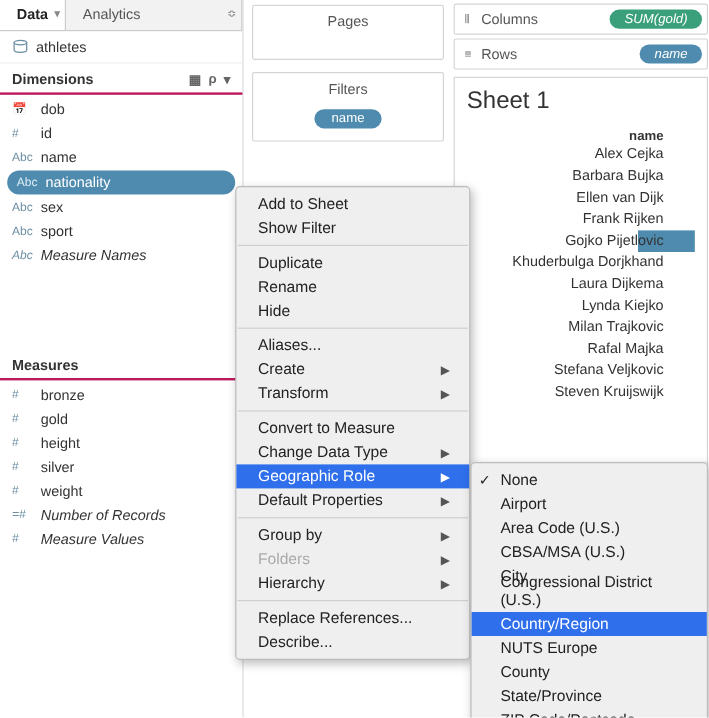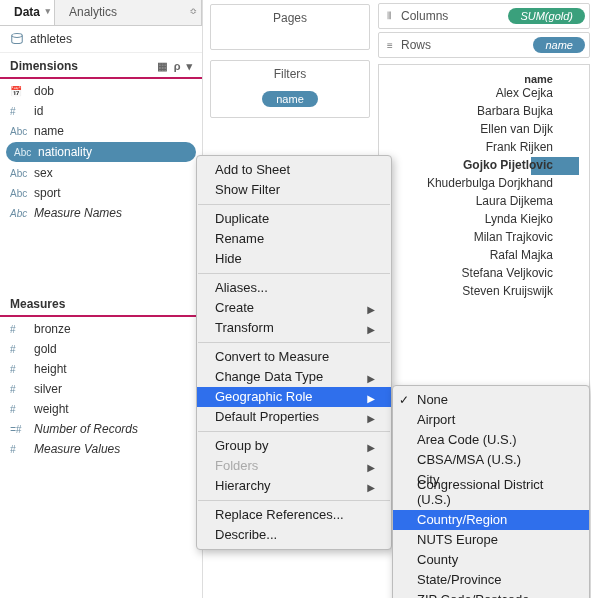--- a/index.html
+++ b/index.html
@@ -140,21 +140,20 @@
   .col-header { text-align: right; font-weight:bold; font-size:11px; padding-right: 26px; }
   .name-row {
     text-align: right;
     padding: 1px 26px 1px 0;
     font-size: 12px;
     color:#333;
     height: 18px;
   }
   .name-row.hl {
     background: linear-gradient(to right, transparent 0, transparent 75%, #4e8bae 75%, #4e8bae 100%);
-    font-weight: bold;
   }
   
   
   .ctx {
     position: absolute;
     background: #efefef;
     border: 1px solid #bcbcbc;
     border-radius: 4px;
     box-shadow: 2px 3px 8px rgba(0,0,0,0.25);
     padding: 4px 0;
@@ -295,20 +294,21 @@
     <span class="colrow-pill green">SUM(gold)</span>
   </div>
   <div class="colrow-shelf">
     <div class="colrow-label">
         <span class="sm-ico">≡</span>
         <span>Rows</span>
       </div>
     <span class="colrow-pill blue">name</span>
   </div>
   <div class="sheet-area">
+    <div class="sheet-title">Sheet 1</div>
     <div class="col-header">name</div>
     <div id="sheet-rows">
         <div class="name-row">Alex Cejka</div>
         <div class="name-row">Barbara Bujka</div>
         <div class="name-row">Ellen van Dijk</div>
         <div class="name-row">Frank Rijken</div>
         <div class="name-row hl">Gojko Pijetlovic</div>
         <div class="name-row">Khuderbulga Dorjkhand</div>
         <div class="name-row">Laura Dijkema</div>
         <div class="name-row">Lynda Kiejko</div>

